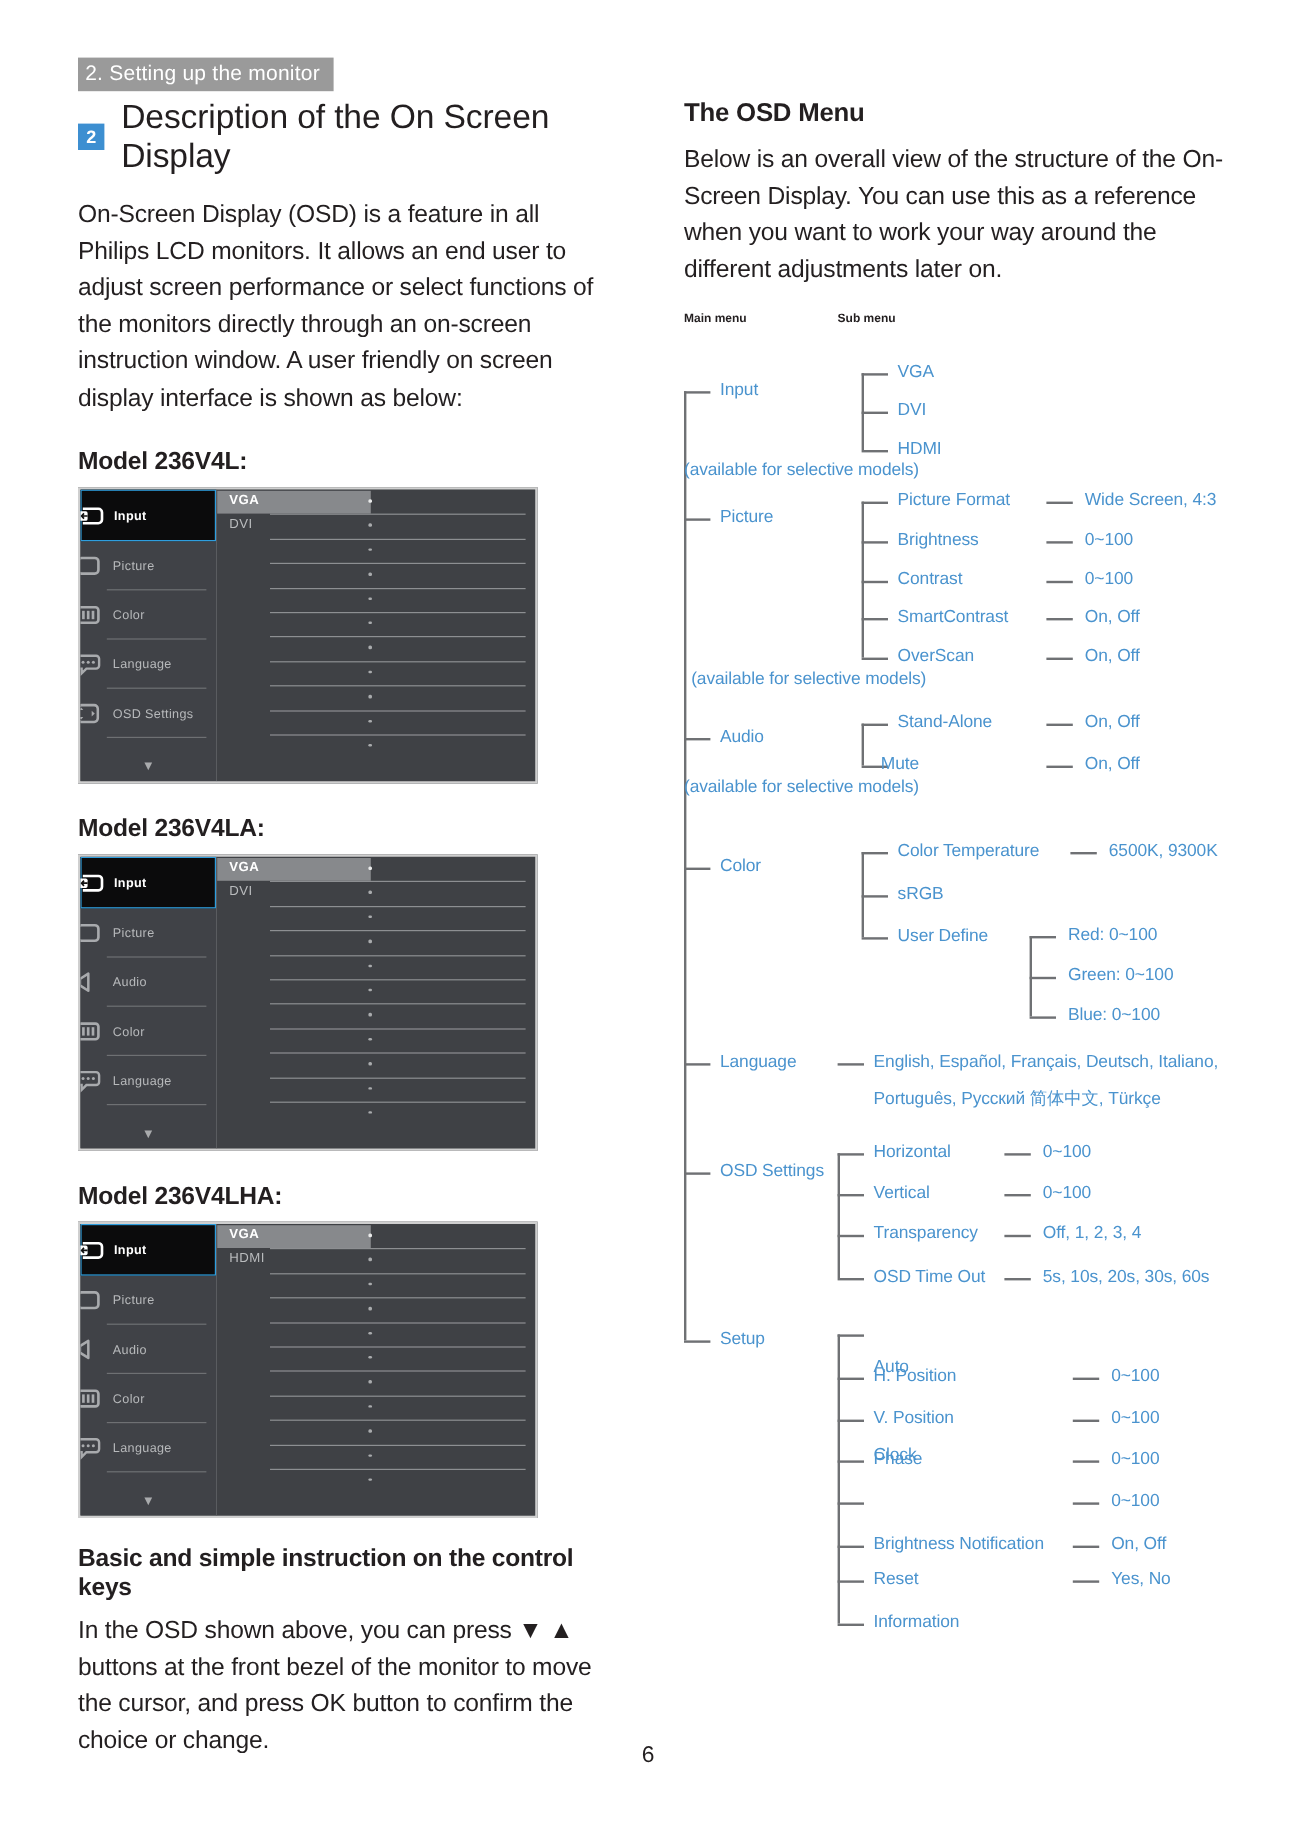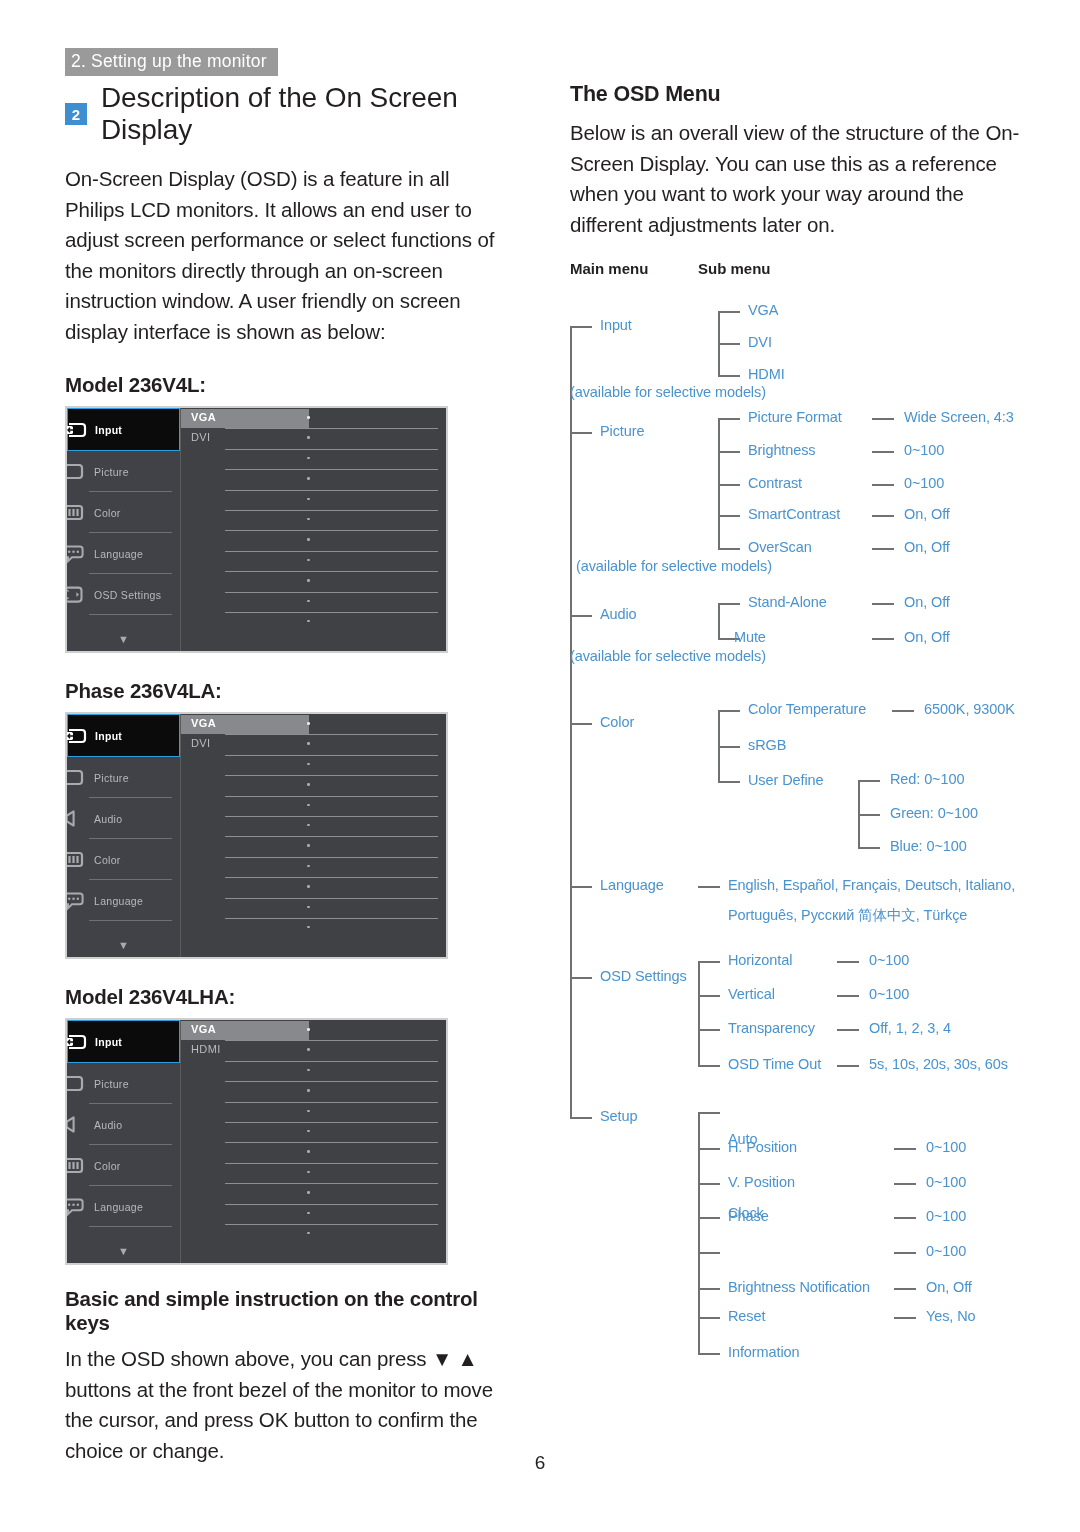--- a/index.html
+++ b/index.html
@@ -106,21 +106,21 @@
   .opt-row .hlbar {
     position: absolute; left: 0; top: 1px; width: 128px; height: 19px;
     background: #87898c;
   }
   .opt-row.hl .txt { color: #ffffff; font-weight: bold; z-index: 2; }
   .opt-row.hl .dot { z-index: 2; background: #e9eaea; }
 
   
   .menu-cols {
     position: relative; margin-top: 20px; margin-bottom: 6px;
-    font-size: 15px; font-weight: bold; color: #231f20;
+    font-size: 10px; font-weight: bold; color: #231f20;
     height: 20px;
   }
   .menu-cols .mc1 { position: absolute; left: 0px;   top: 0; }
   .menu-cols .mc2 { position: absolute; left: 128px; top: 0; }
 
   .tree { position: relative; width: 480px; height: 1135px; margin-left: -28px; }
   .tree .node {
     position: absolute; color: #4a93ce; font-size: 14.5px;
     white-space: nowrap; letter-spacing: -.1px;
   }
@@ -257,21 +257,21 @@
             <span class="rule"></span>
             <span class="dot"></span>
           </div>
           <div class="opt-row">
             <span class="rule"></span>
             <span class="dot"></span>
           </div>
         </div>
       </div>
 
-    <div class="model-label">Phase 236V4LA:</div>
+    <div class="model-label">Model 236V4LA:</div>
     <div class="osd" id="osd1">
         <div class="osd-side">
           <div class="osd-row sel">
             <span class="ico">
               <svg width="24" height="20" viewBox="0 0 24 20">
                 <path d="M5 4h13a3 3 0 0 1 3 3v6a3 3 0 0 1-3 3H5" fill="none" stroke="#fff" stroke-width="2.2"></path>
                 <rect x="1" y="6" width="8" height="8" rx="1.6" fill="#fff"></rect>
                 <path d="M9 10H4.4M6 7.8 4 10l2 2.2" stroke="#111" stroke-width="1.4" fill="none"></path>
               </svg>
             </span>

